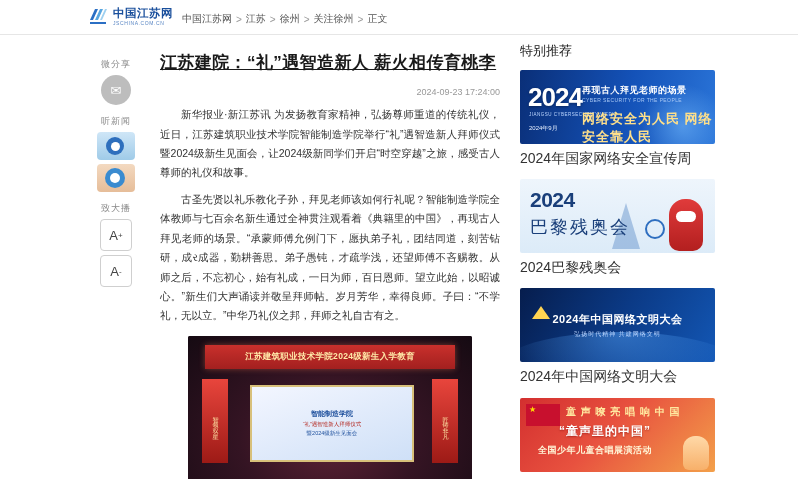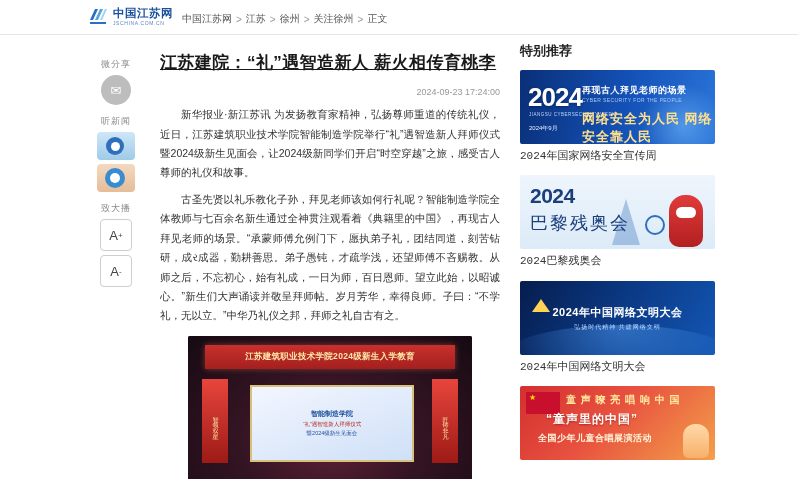--- a/index.html
+++ b/index.html
@@ -242,41 +242,40 @@
 
   
   .rightcol {
     position: absolute;
     left: 520px;
     top: 42px;
     width: 195px;
   }
   .rc-title {
     font-size: 13px;
-    font-weight: bold;
+    font-weight: normal;
     color: #222;
     margin-bottom: 10px;
   }
   .promo {
     width: 195px;
     margin-bottom: 4px;
   }
   .promo-img {
     width: 195px;
     height: 74px;
     border-radius: 2px;
     position: relative;
     overflow: hidden;
   }
   .promo-cap {
-    font-size: 11px;
+    font-size: 14px;
     color: #333;
     margin: 5px 0 12px 0;
     line-height: 1.3;
-    font-family: Liberation Mono, monospace;
   }
 
   
   .pm1 {
     background: linear-gradient(100deg, #0a2f78 0%, #1452b8 55%, #2a74d8 100%);
   }
   .pm1 .big-year {
     position: absolute;
     left: 8px;
     top: 12px;
@@ -467,21 +466,21 @@
     position: absolute;
     left: 46px;
     top: 7px;
     font-size: 10px;
     font-weight: bold;
     color: #ffe9a0;
     letter-spacing: 1px;
   }
   .pm4 .l2 {
     position: absolute;
-    left: 26px;
+    left: 39px;
     top: 25px;
     font-size: 12px;
     font-weight: bold;
     color: #ffffff;
     letter-spacing: 1px;
     text-shadow: 0 1px 2px rgba(120,0,0,0.5);
   }
   .pm4 .l3 {
     position: absolute;
     left: 18px;

